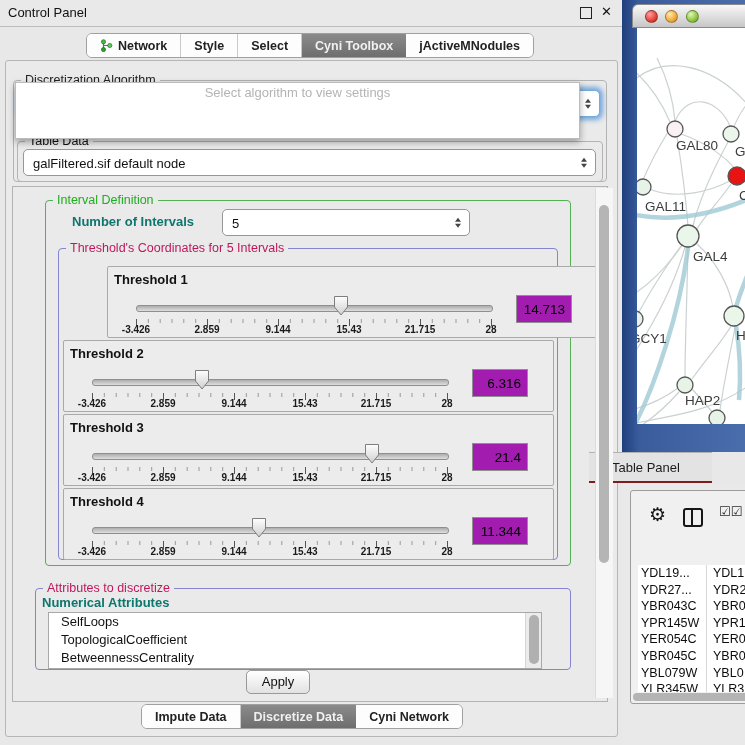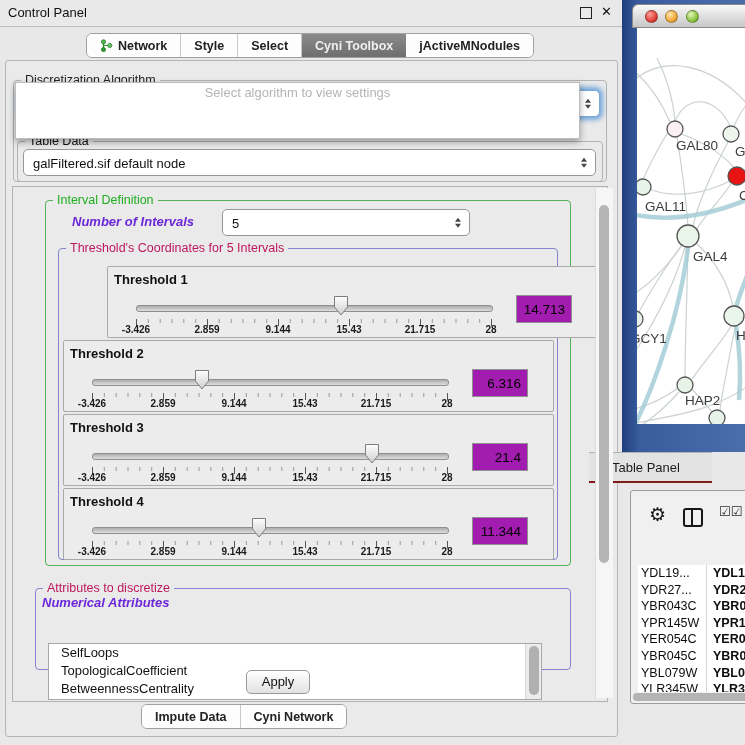--- a/index.html
+++ b/index.html
@@ -54,38 +54,38 @@
   .p-item{height:18px;line-height:18px;padding-left:3px;font-size:13.5px;color:#0c0c0c;white-space:nowrap;}
   .p-item.b{font-weight:bold;}
 
   
   .content-panel{position:absolute;left:12px;top:186px;width:594px;height:514px;background:#eaeaea;
                  border:1px solid #b3b3b3;}
   .v-track{position:absolute;right:9px;top:188px;width:17px;height:510px;background:#f6f6f6;
            border-left:1px solid #dcdcdc;z-index:8;}
   .v-thumb{position:absolute;left:3px;top:17px;width:10px;height:358px;border-radius:5px;background:#b5b5b5;}
 
-  .bold-label{position:absolute;font-size:13px;font-weight:bold;color:#6d28d9;font-style:italic;}
+  .bold-label{position:absolute;font-size:13px;font-weight:bold;color:#0f766e;}
 
   
   .th-panel{position:absolute;left:63px;width:489px;height:70px;background:#ececec;
             border:1px solid #a9a9a9;border-radius:2px;}
   .th-label{position:absolute;left:6px;top:5px;font-size:13px;font-weight:bold;color:#111;}
   .th-track{position:absolute;left:28px;top:38px;width:355px;height:5px;border:1px solid #8f8f8f;
             border-radius:3px;background:linear-gradient(#adadad,#dedede);}
   .th-knob{position:absolute;top:28px;z-index:3;}
   .th-ticks{position:absolute;left:28px;top:52px;}
   .tick-lab{position:absolute;top:57px;transform:translateX(-50%);font-size:10px;font-weight:bold;color:#1a1a1a;white-space:nowrap;}
   .th-value{position:absolute;left:408px;top:28px;width:56px;height:28px;background:#a21caf;
             border:1px solid #8f8f8f;font-size:13.5px;line-height:28px;text-align:right;
             padding-right:6px;box-sizing:border-box;color:#000;}
 
   
   .attr-list{position:absolute;left:48px;top:612px;width:492px;height:55px;background:#fff;
-             border:1px solid #a8a8a8;overflow:hidden;z-index:4;margin-top:31px;}
+             border:1px solid #a8a8a8;overflow:hidden;z-index:4;}
   .attr-item{padding-left:12px;font-size:13px;line-height:18px;color:#111;white-space:nowrap;}
   .list-track{position:absolute;right:0;top:0;bottom:0;width:15px;background:#ececec;border-left:1px solid #d5d5d5;}
   .list-thumb{position:absolute;left:2.5px;top:2px;width:10px;height:49px;border-radius:5px;background:#b0b0b0;}
 
   .apply-btn{position:absolute;left:246px;top:670px;width:62px;height:22px;background:linear-gradient(#ffffff,#e2e2e2);
              border:1px solid #9a9a9a;border-radius:5px;font-size:13px;text-align:center;line-height:21px;color:#111;z-index:6;}
 
   
   .net-window{position:absolute;left:622px;top:0;width:123px;height:452px;
               background:linear-gradient(90deg,#1f3e7c 0%,#3a5c9d 14%,#4a6dac 100%);}
@@ -108,21 +108,21 @@
   .gear{position:absolute;left:18px;top:14px;font-size:19px;color:#141414;line-height:19px;}
   .colicon{position:absolute;left:52px;top:17px;width:16px;height:15px;border:2px solid #161616;border-radius:3px;}
   .colicon:after{content:"";position:absolute;left:6px;top:0;width:2px;height:15px;background:#161616;}
   .checks{position:absolute;left:88px;top:13px;font-size:13px;color:#2b2b2b;letter-spacing:0px;}
   .th-cell{position:absolute;top:53px;height:21px;box-sizing:border-box;font-size:12.5px;line-height:20px;margin-top:39px;}
   .th-c1{left:7px;width:69px;background:linear-gradient(#cdeaf6,#a9d3e6);border:1px solid #8fb6c9;text-align:center;color:#123;}
   .th-c2{left:76px;width:80px;background:linear-gradient(#f0f0f0,#dadada);border:1px solid #9e9e9e;border-left:none;padding-left:27px;color:#222;}
   .rows{position:absolute;left:7px;top:74px;width:141px;height:127px;background:#fff;overflow:hidden;}
   .trow{display:flex;height:16.6px;font-size:12.5px;line-height:16.6px;color:#0d0d0d;}
   .trow .c1{width:69px;padding-left:3px;box-sizing:border-box;border-right:1px solid #d8d8d8;overflow:hidden;white-space:nowrap;}
-  .trow .c2{padding-left:6px;overflow:hidden;white-space:nowrap;font-weight:bold;}
+  .trow .c2{padding-left:6px;overflow:hidden;white-space:nowrap;}
   .h-track{position:absolute;left:2px;top:202px;width:146px;height:8px;background:#e2e2e2;border-radius:4px;}
   .h-thumb{position:absolute;left:0;top:0;width:143px;height:8px;border-radius:4px;background:#b4b4b4;}
 </style>
 </head>
 <body>
 
 <svg width="0" height="0" style="position:absolute">
   <defs>
     <linearGradient id="knobg" x1="0" y1="0" x2="0" y2="1">
       <stop offset="0" stop-color="#fefefe"></stop>
@@ -413,20 +413,23 @@
       <div class="list-thumb"></div>
     </div>
   </div>
 
   <div class="apply-btn">Apply</div>
 
   <div class="tabbar" id="bottomTabs">
       <div class="tab">
         <span>Impute Data</span>
       </div>
+      <div class="tab sel">
+        <span>Discretize Data</span>
+      </div>
       <div class="tab">
         <span>Cyni Network</span>
       </div>
     </div>
 
   <div class="popup">
     <div class="ph">Select algorithm to view settings</div>
   </div>
 </div>
 

